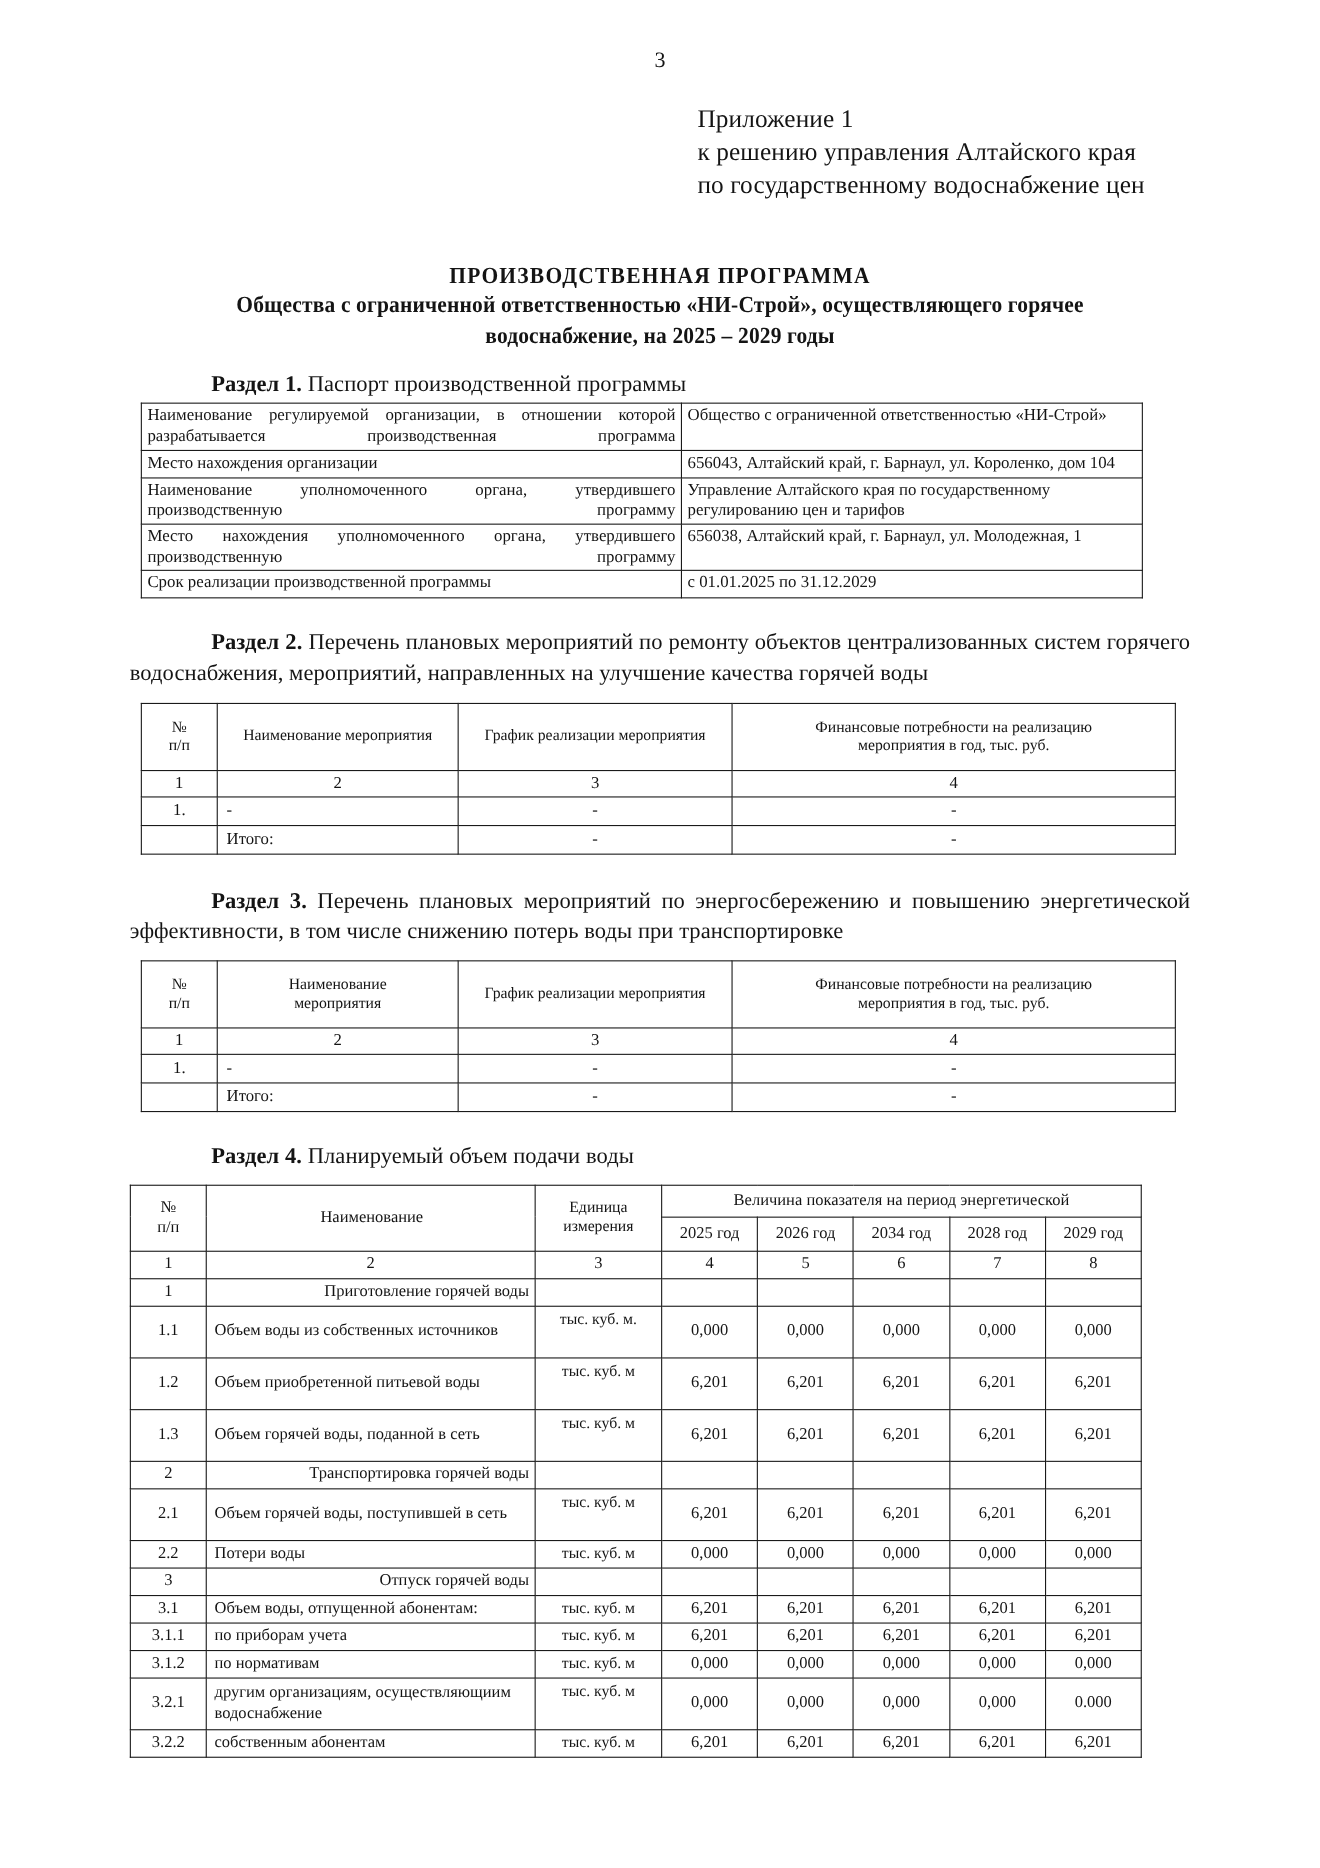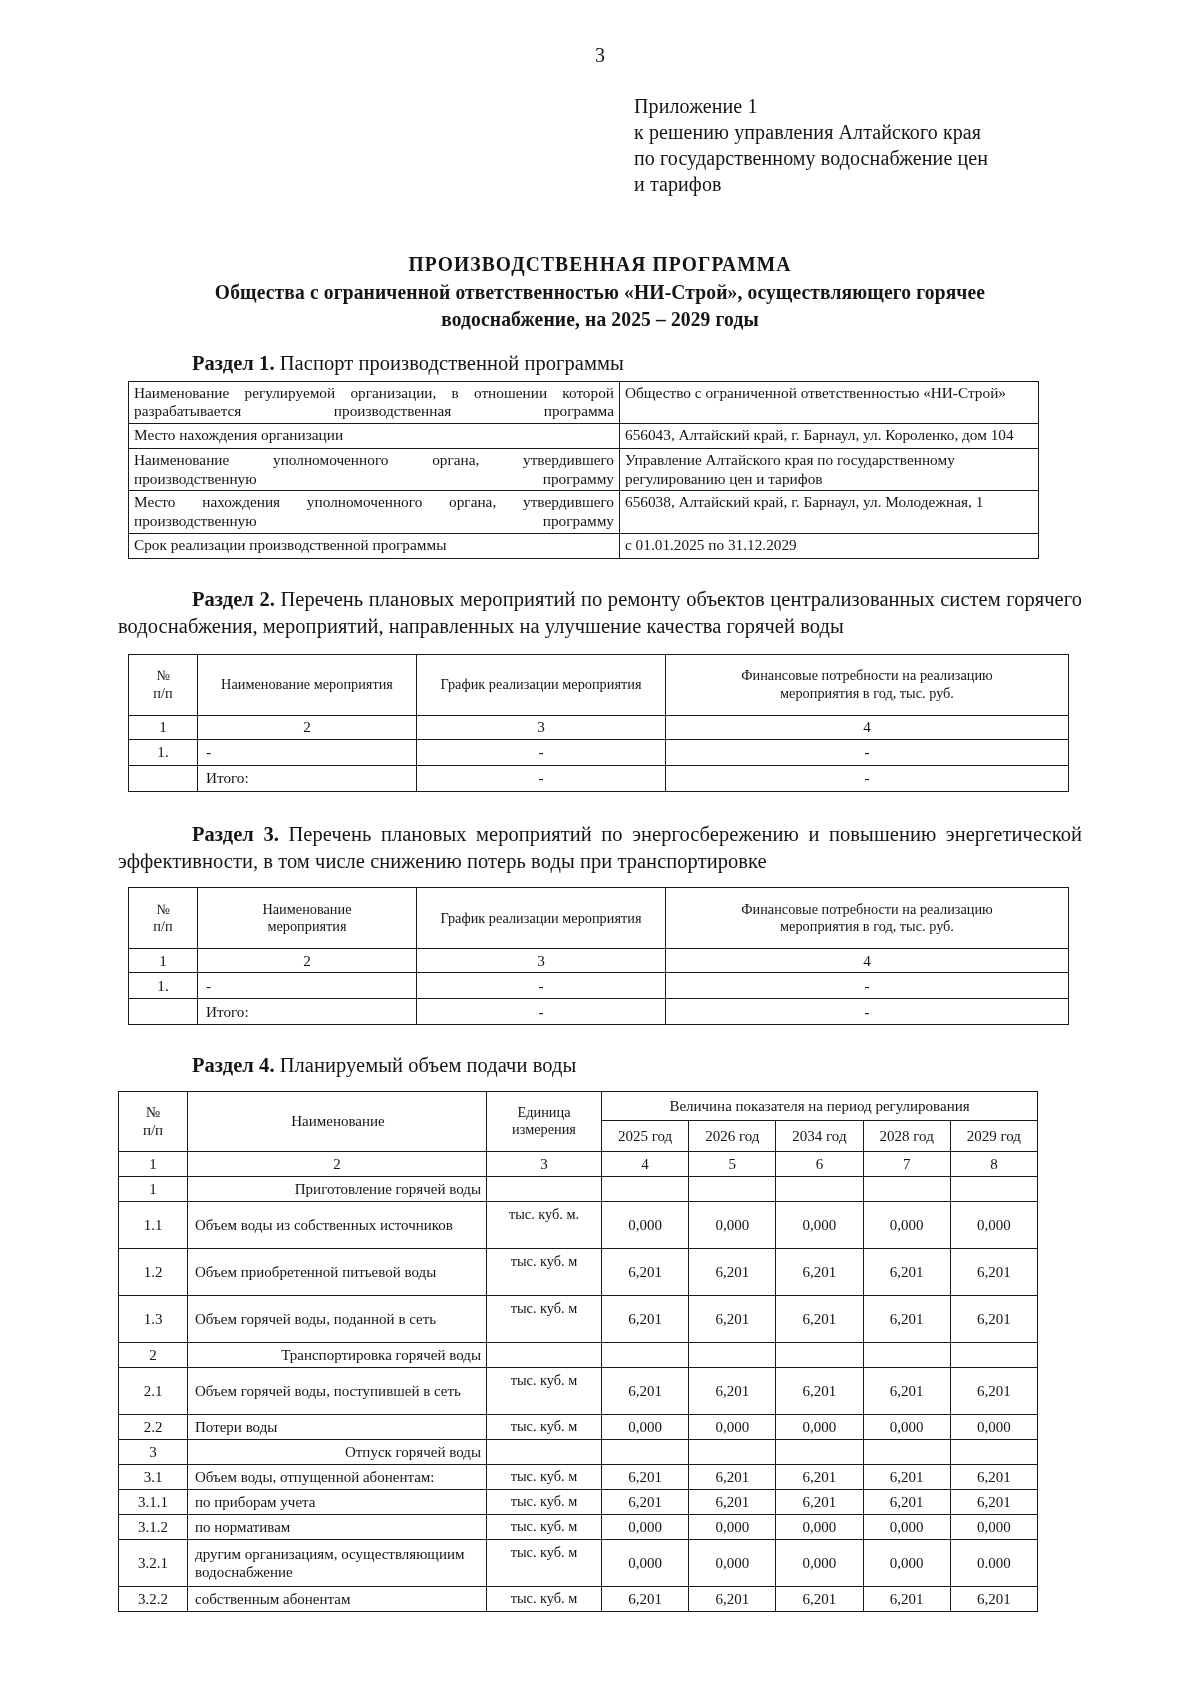--- a/index.html
+++ b/index.html
@@ -22,21 +22,21 @@
   }
   .page-number {
     text-align:center;
     font-size:20px;
     margin:0 0 26px 0;
     letter-spacing:0.2px;
   }
   
   .appendix {
     margin-left:516px;
-    font-size:20px;
+    font-size:23px;
     line-height:1.30;
     letter-spacing:0.1px;
     margin-top:16px;
   }
   .appendix div { white-space:nowrap; }
   
   .doc-title {
     margin-top:54px;
     text-align:center;
     font-weight:bold;
@@ -106,21 +106,20 @@
 <body>
 
 <div class="page">
 
   <div class="page-number">3</div>
 
   <div class="appendix">
     <div>Приложение 1</div>
     <div>к решению управления Алтайского края</div>
     <div>по государственному водоснабжение цен</div>
-    <div>и тарифов</div>
   </div>
 
   <div class="doc-title">
     <div class="l1">ПРОИЗВОДСТВЕННАЯ ПРОГРАММА</div>
     <div>Общества с ограниченной ответственностью «НИ-Строй», осуществляющего горячее</div>
     <div>водоснабжение, на 2025 – 2029 годы</div>
   </div>
 
   <div class="section-heading sec1-line" style="margin-top:16px;">
     <span class="num">Раздел 1.</span><span> Паспорт производственной программы</span>
@@ -241,21 +240,21 @@
       <tr>
         <td class="c-np hdr-tall" rowspan="2">
           <div>№</div>
           <div>п/п</div>
         </td>
         <td class="c-name hdr-tall" rowspan="2" style="text-align:center;">Наименование</td>
         <td class="c-unit" rowspan="2">
           <div>Единица</div>
           <div>измерения</div>
         </td>
-        <td colspan="5" style="height:24px;">Величина показателя на период регулирования</td>
+        <td colspan="5" style="height:24px;">Величина показателя на период энергетической</td>
       </tr>
       <tr>
         <td class="c-y" style="height:26px;">2025 год</td>
         <td class="c-y">2026 год</td>
         <td class="c-y">2034 год</td>
         <td class="c-y">2028 год</td>
         <td class="c-y">2029 год</td>
       </tr>
       <tr class="r1">
         <td>1</td>

